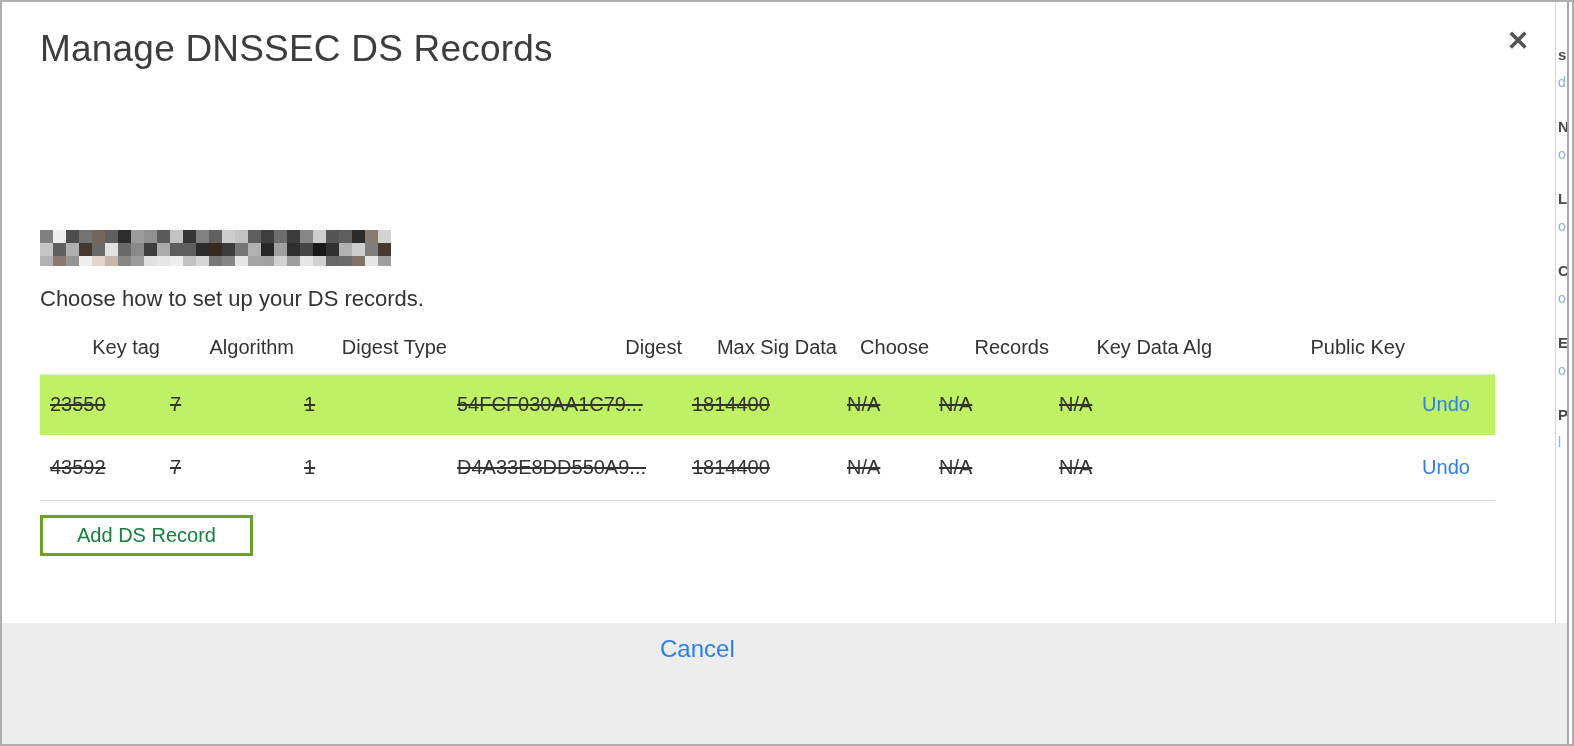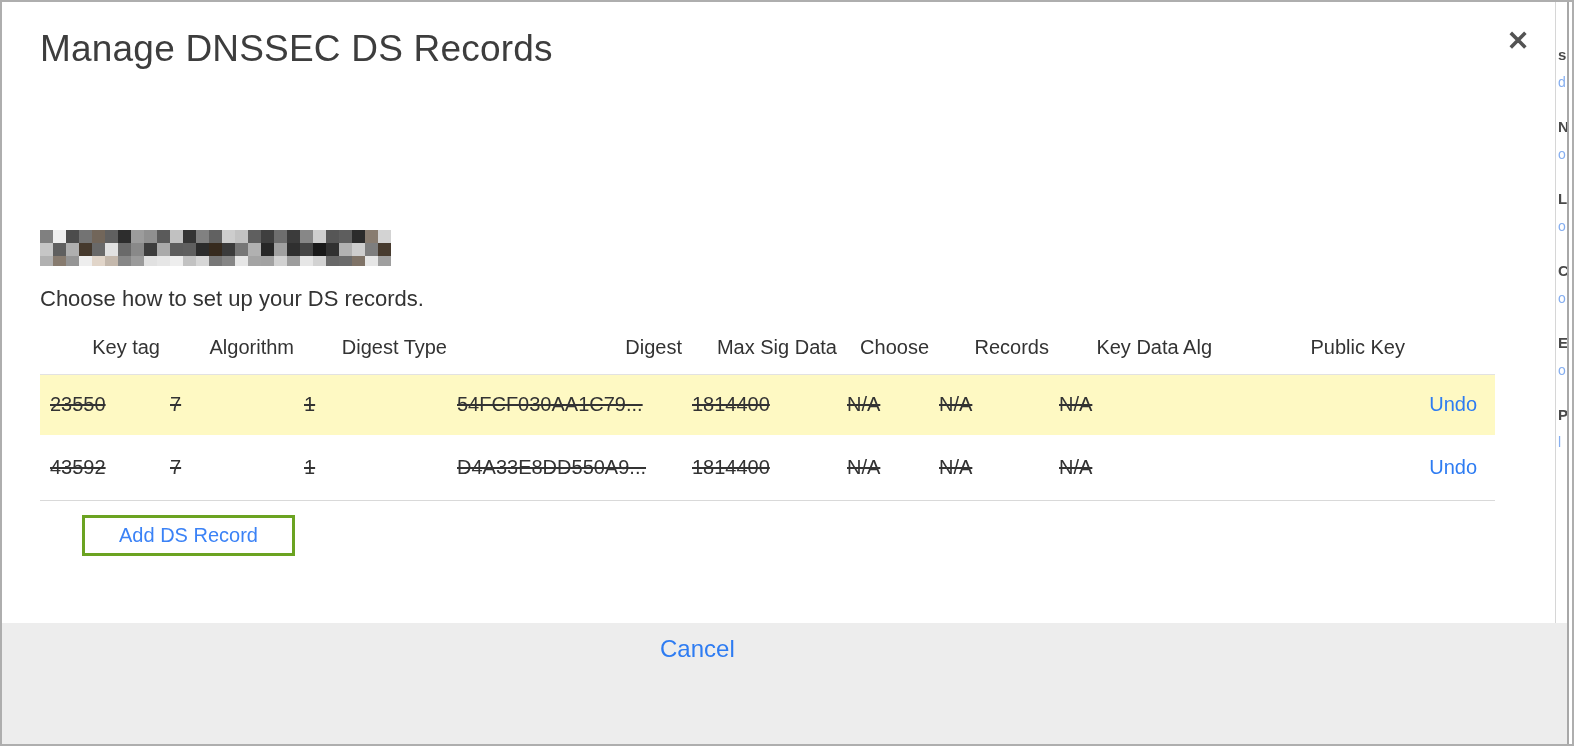--- a/index.html
+++ b/index.html
@@ -26,30 +26,30 @@
     position:absolute;left:38px;top:284px;margin:0;font-size:22px;color:#333;
   }
   .tbl-wrap{position:absolute;left:38px;top:328px;width:1455px;}
   table{width:100%;border-collapse:collapse;table-layout:fixed;font-size:20px;color:#333;}
   thead th{
     text-align:right;font-weight:400;color:#333;font-size:20px;
     padding:6px 0 15px 10px;border-bottom:1px solid #e2e2e2;
     overflow:hidden;white-space:nowrap;
   }
   tbody td{padding-left:10px;white-space:nowrap;overflow:hidden;}
-  tbody tr.alt{background:#fef9c3;}
+  tbody tr.alt{background:#bef264;}
   tbody tr{height:60px;}
   tbody tr:last-child{height:66px;border-bottom:1px solid #d9d9d9;}
   .strike{text-decoration:line-through;}
-  td.action-cell{text-align:right;padding-right:18px;}
+  td.action-cell{text-align:center;padding-right:18px;}
   a.link{color:#2e7cf2;text-decoration:none;cursor:pointer;}
   .add-btn{
     position:absolute;left:38px;top:513px;width:213px;height:41px;
-    background:#ffffff;border:3px solid #6ba321;color:#3b82f6;
-    font-size:20px;font-family:inherit;cursor:pointer;margin-left:42px;
+    background:#ffffff;border:3px solid #6ba321;color:#15803d;
+    font-size:20px;font-family:inherit;cursor:pointer;
   }
   .footer{
     position:absolute;left:0;top:621px;width:1567px;height:121px;
     background:#ededed;
   }
   .footer-actions{
     position:absolute;left:642px;top:12px;display:flex;align-items:center;
   }
   .annotation-box{
     border:6px solid #ee1c1c;background:#ffffff;padding:5px;display:inline-block;

